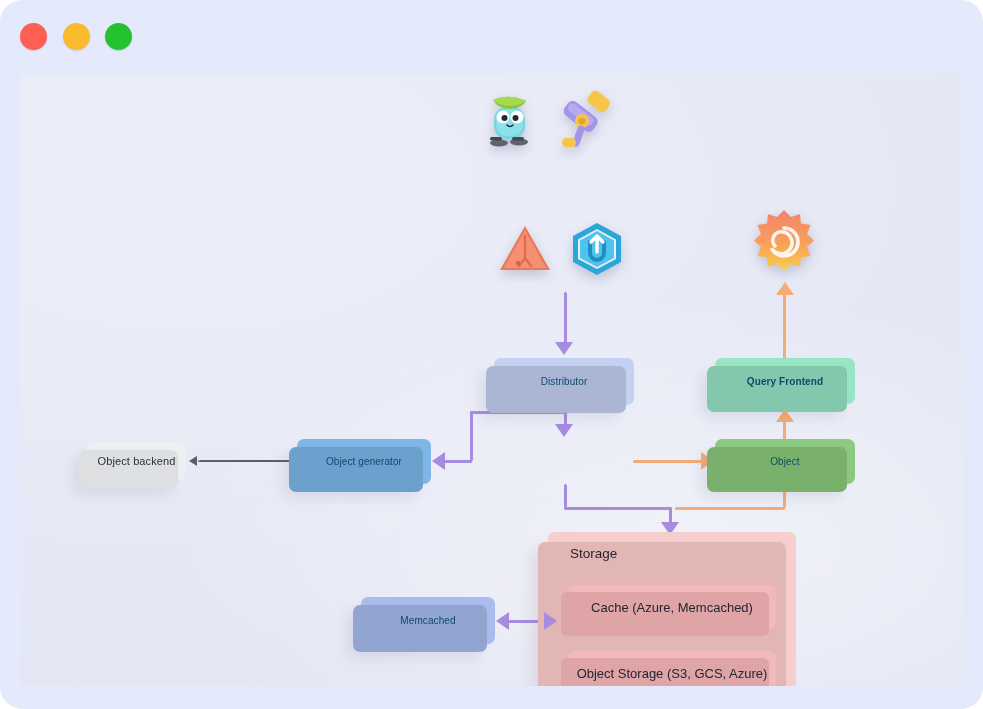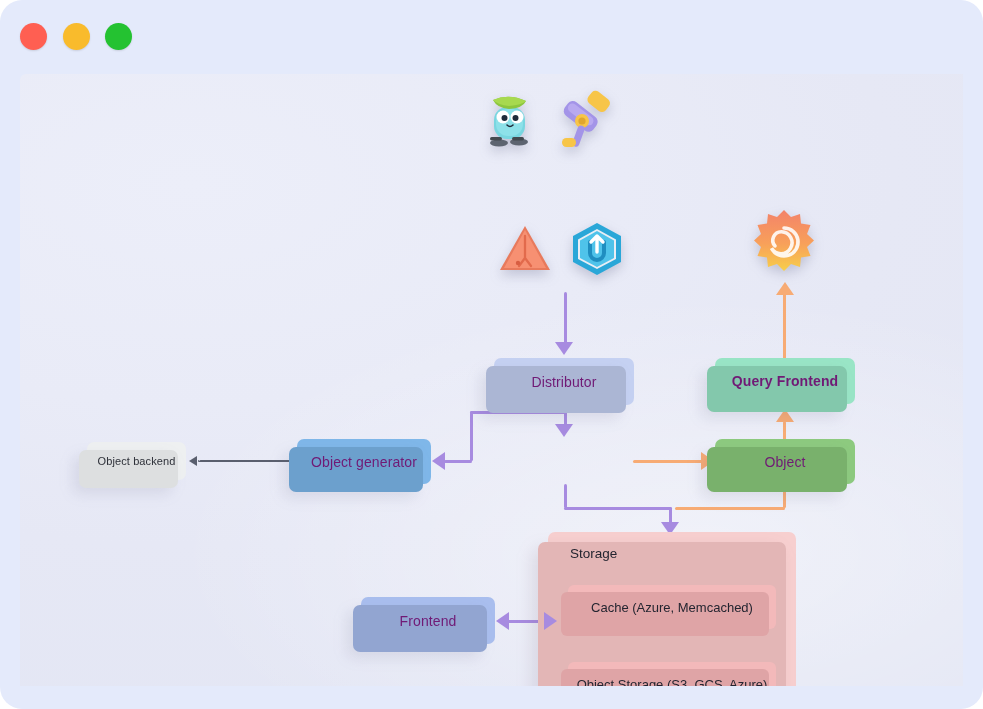--- a/index.html
+++ b/index.html
@@ -56,22 +56,22 @@
     pointer-events: none;
   }
 
   
   .node {
     position: absolute;
     border-radius: 7px;
     display: flex;
     align-items: center;
     justify-content: center;
-    color: #701a75;
-    font-size: 14px;
+    color: #0c4a6e;
+    font-size: 10px;
     letter-spacing: .1px;
     z-index: 5;
   }
   .node .lbl { position: relative; z-index: 2; }
   
   .node::before {
     content: "";
     position: absolute;
     left: -8px; top: 8px;
     width: 100%; height: 100%;
@@ -174,21 +174,21 @@
   .storage-inner::before {
     content: "";
     position: absolute;
     left: -7px; top: 7px;
     width: 100%; height: 100%;
     border-radius: 6px;
     background: #dfa4a6;
     z-index: -1;
   }
   #storage-cache  { top: 53px; }
-  #storage-object { top: 130px; align-items: center; }
+  #storage-object { top: 119px; align-items: center; }
 
   
   .seg {
     position: absolute;
     z-index: 3;
     border-radius: 2px;
   }
   .seg.h { height: 3px; }
   .seg.v { width: 3px; }
   .seg.purple { background: #a78be0; }
@@ -359,21 +359,21 @@
       <div id="storage-title">Storage</div>
       <div class="storage-inner" id="storage-cache">
         <span>Cache (Azure, Memcached)</span>
       </div>
       <div class="storage-inner" id="storage-object">
         <span>Object Storage (S3, GCS, Azure)</span>
       </div>
     </div>
 
     <div class="node" id="node-compactor">
-      <span class="lbl">Frontend</span>
+      <span class="lbl">Memcached</span>
     </div>
 
     <div class="seg h purple" style="left:487px; top:546px; width:40px;"></div>
     <div class="arrow left purple" style="left:476px; top:538px;"></div>
     <div class="arrow right purple" style="left:524px; top:538px;"></div>
 
   </div>
 </div>
 
 </body></html>

